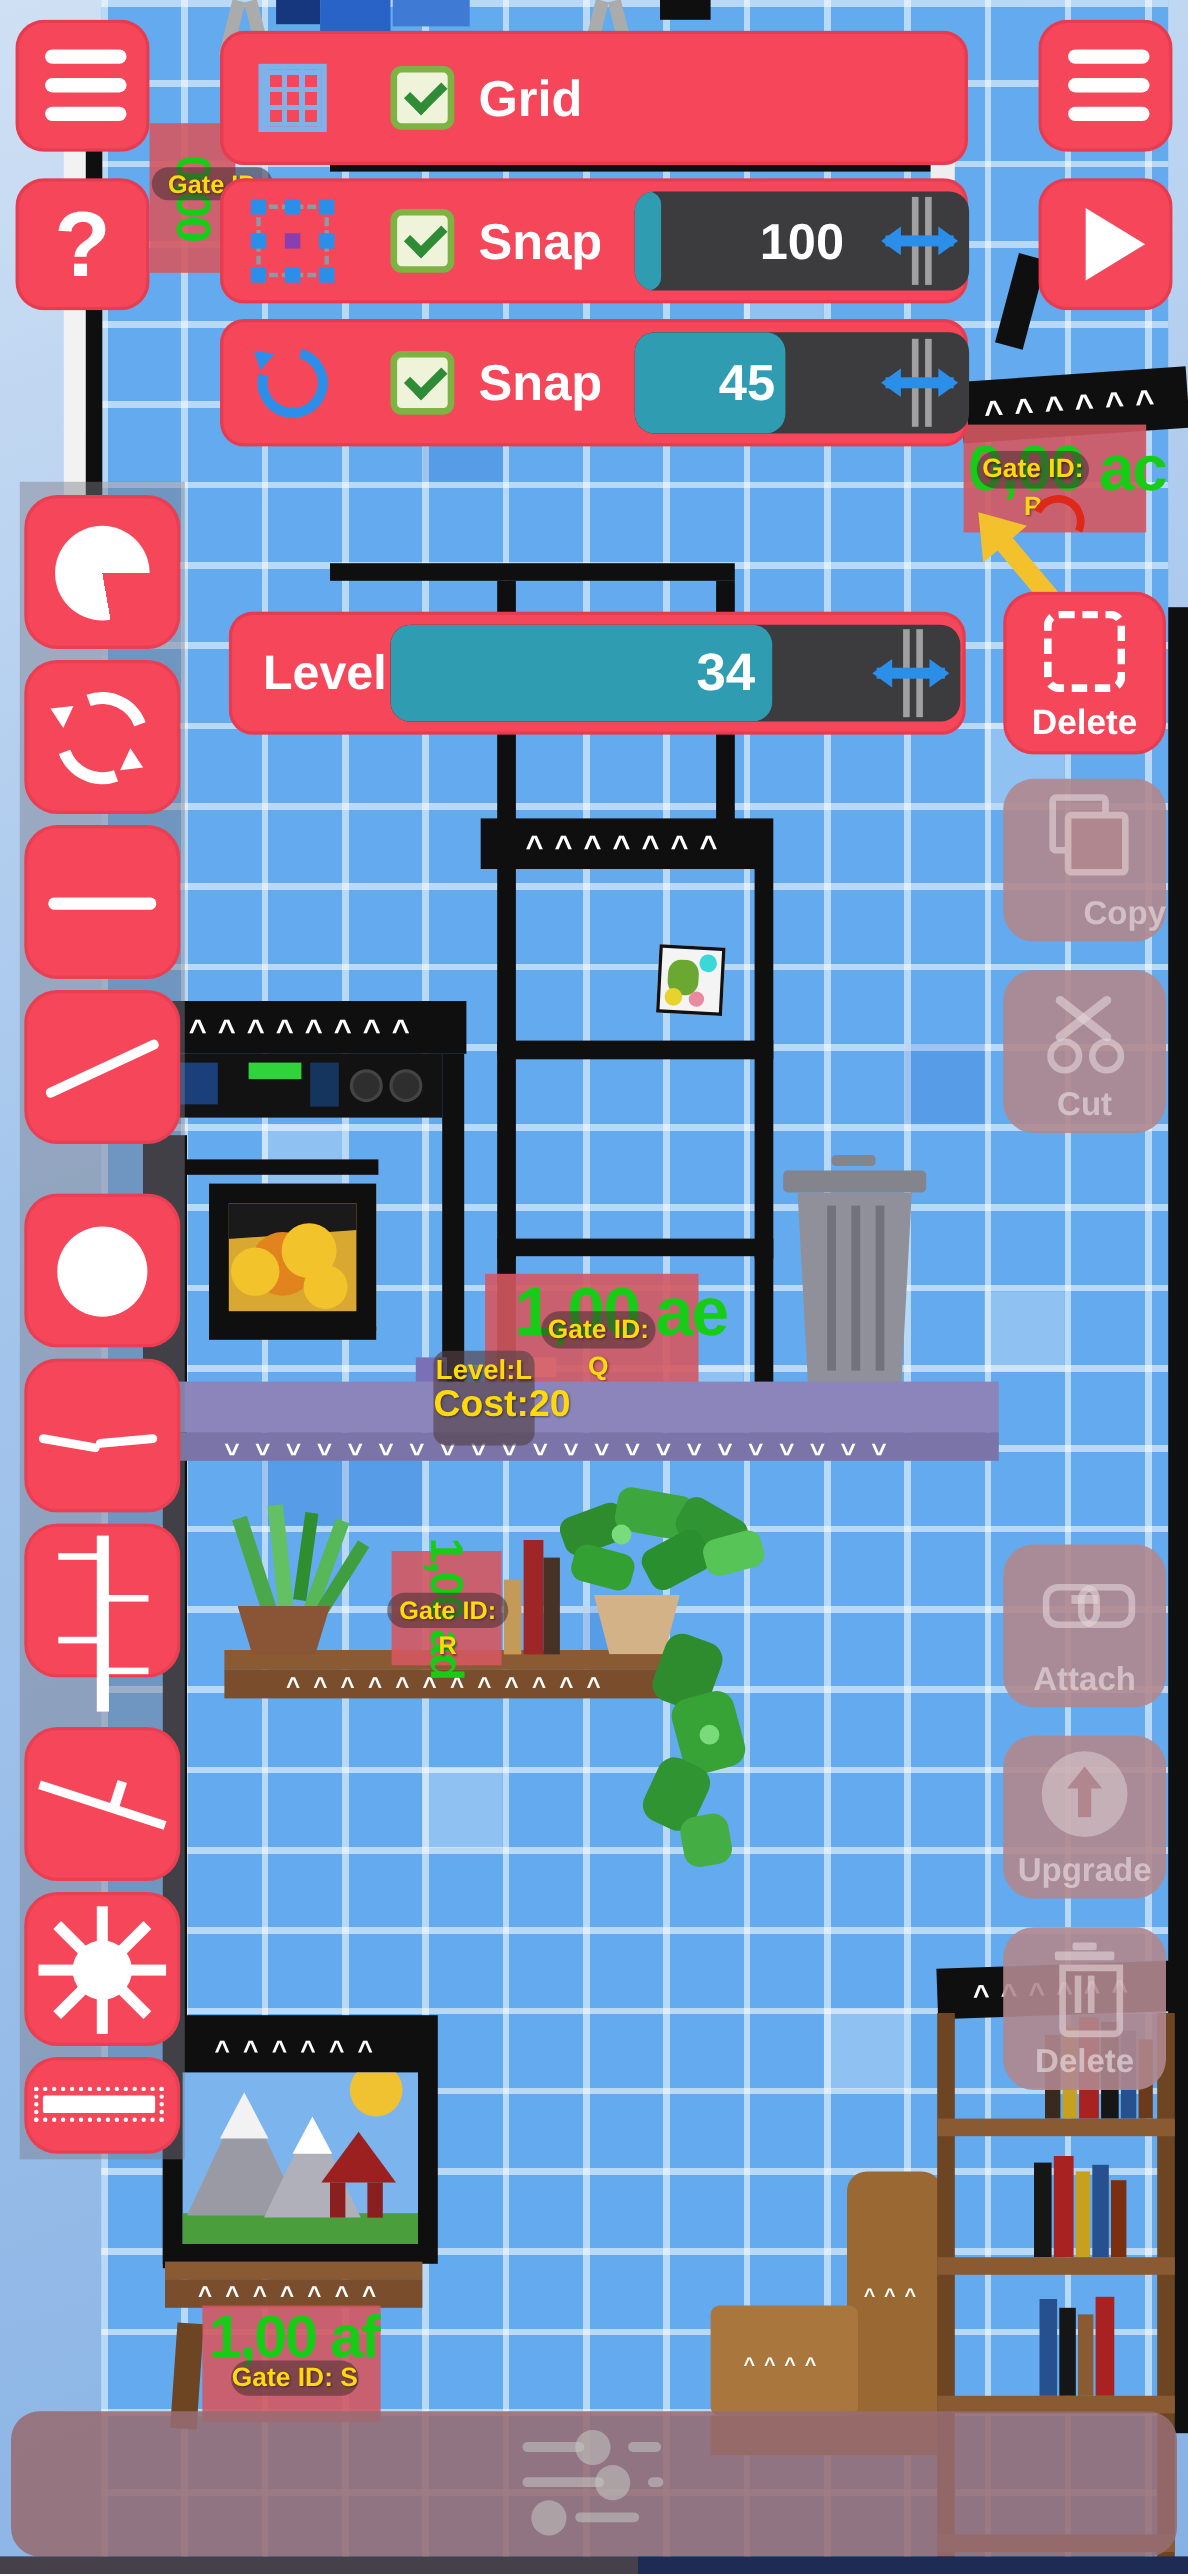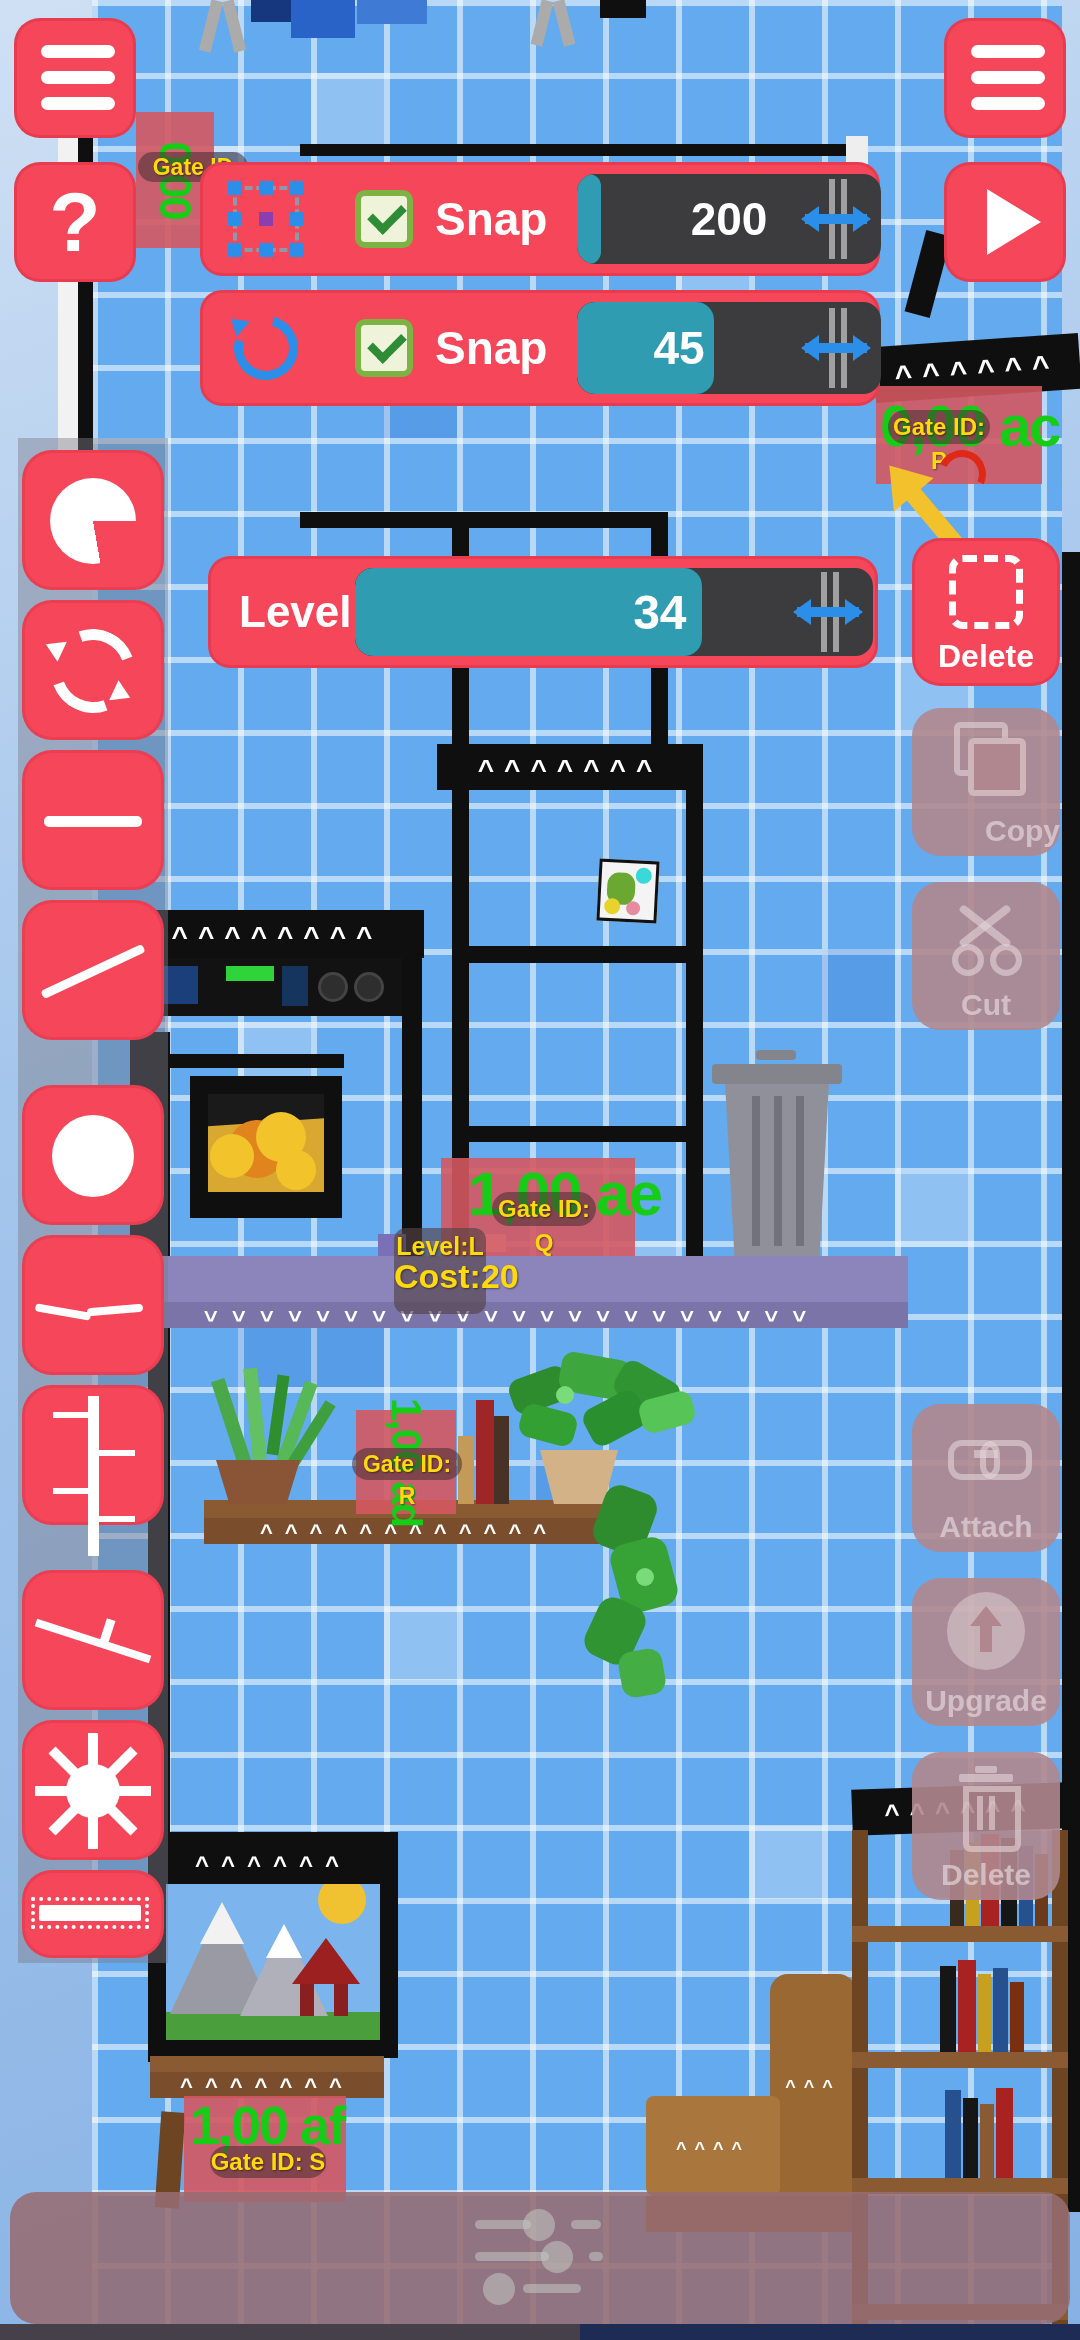--- a/index.html
+++ b/index.html
@@ -295,20 +295,29 @@
     <div>
       <div class="abs" style="left:24px;top:24px;width:74px;height:13px;background:#fff;border-radius:7px;"></div>
       <div class="abs" style="left:24px;top:50px;width:74px;height:13px;background:#fff;border-radius:7px;"></div>
       <div class="abs" style="left:24px;top:76px;width:74px;height:13px;background:#fff;border-radius:7px;"></div>
     </div>
   </div>
   <div class="redbtn" style="left:944px;top:162px;width:122px;height:120px;">
     <div class="abs" style="left:40px;top:24px;width:0;height:0;border-top:33px solid transparent;border-bottom:33px solid transparent;border-left:54px solid #fff;"></div>
   </div>
 
+  <div class="row" style="top:28px;height:122px;">
+    <div class="rowicon">
+      <div style="width:62px;height:62px;margin:9px 0 0 8px;border:5px solid #7fb2ea;box-sizing:border-box;background-image:repeating-linear-gradient(to right,#7fb2ea 0 5px,transparent 5px 16px),repeating-linear-gradient(to bottom,#7fb2ea 0 5px,transparent 5px 16px);"></div>
+    </div>
+    <div class="cbx">
+        <div class="chk"></div>
+      </div>
+    <div class="rowlabel">Grid</div>
+  </div>
 
   <div class="row" style="top:162px;height:114px;">
     <div class="rowicon">
       <div style="position:relative;width:66px;height:66px;margin:7px 0 0 6px;border:4px dashed #8f98a4;box-sizing:border-box;">
         <div class="abs" style="left:-9px;top:-9px;width:14px;height:14px;background:#2b8fea;"></div>
         <div class="abs" style="left:22px;top:-9px;width:14px;height:14px;background:#2b8fea;"></div>
         <div class="abs" style="right:-9px;top:-9px;width:14px;height:14px;background:#2b8fea;"></div>
         <div class="abs" style="left:-9px;top:22px;width:14px;height:14px;background:#2b8fea;"></div>
         <div class="abs" style="right:-9px;top:22px;width:14px;height:14px;background:#2b8fea;"></div>
         <div class="abs" style="left:-9px;bottom:-9px;width:14px;height:14px;background:#2b8fea;"></div>
@@ -316,21 +325,21 @@
         <div class="abs" style="right:-9px;bottom:-9px;width:14px;height:14px;background:#2b8fea;"></div>
         <div class="abs" style="left:22px;top:22px;width:14px;height:14px;background:#8a3fb0;"></div>
       </div>
     </div>
     <div class="cbx">
         <div class="chk"></div>
       </div>
     <div class="rowlabel">Snap</div>
     <div class="slider" style="left:374px;width:304px;">
       <div class="fill" style="width: 8%;"></div>
-      <div class="sval" style="left:0;width:100%;text-align:center;">200</div>
+      <div class="sval" style="left:0;width:100%;text-align:center;">100</div>
       <div class="arr">
         <div class="vb" style="left:24px;"></div>
           <div class="vb" style="left:36px;"></div>
         <div class="hb"></div>
         <div class="t" style="left:-4px;border-right:18px solid #2b8fea;"></div>
         <div class="t" style="right:-4px;border-left:18px solid #2b8fea;"></div>
       </div>
     </div>
   </div>
 

